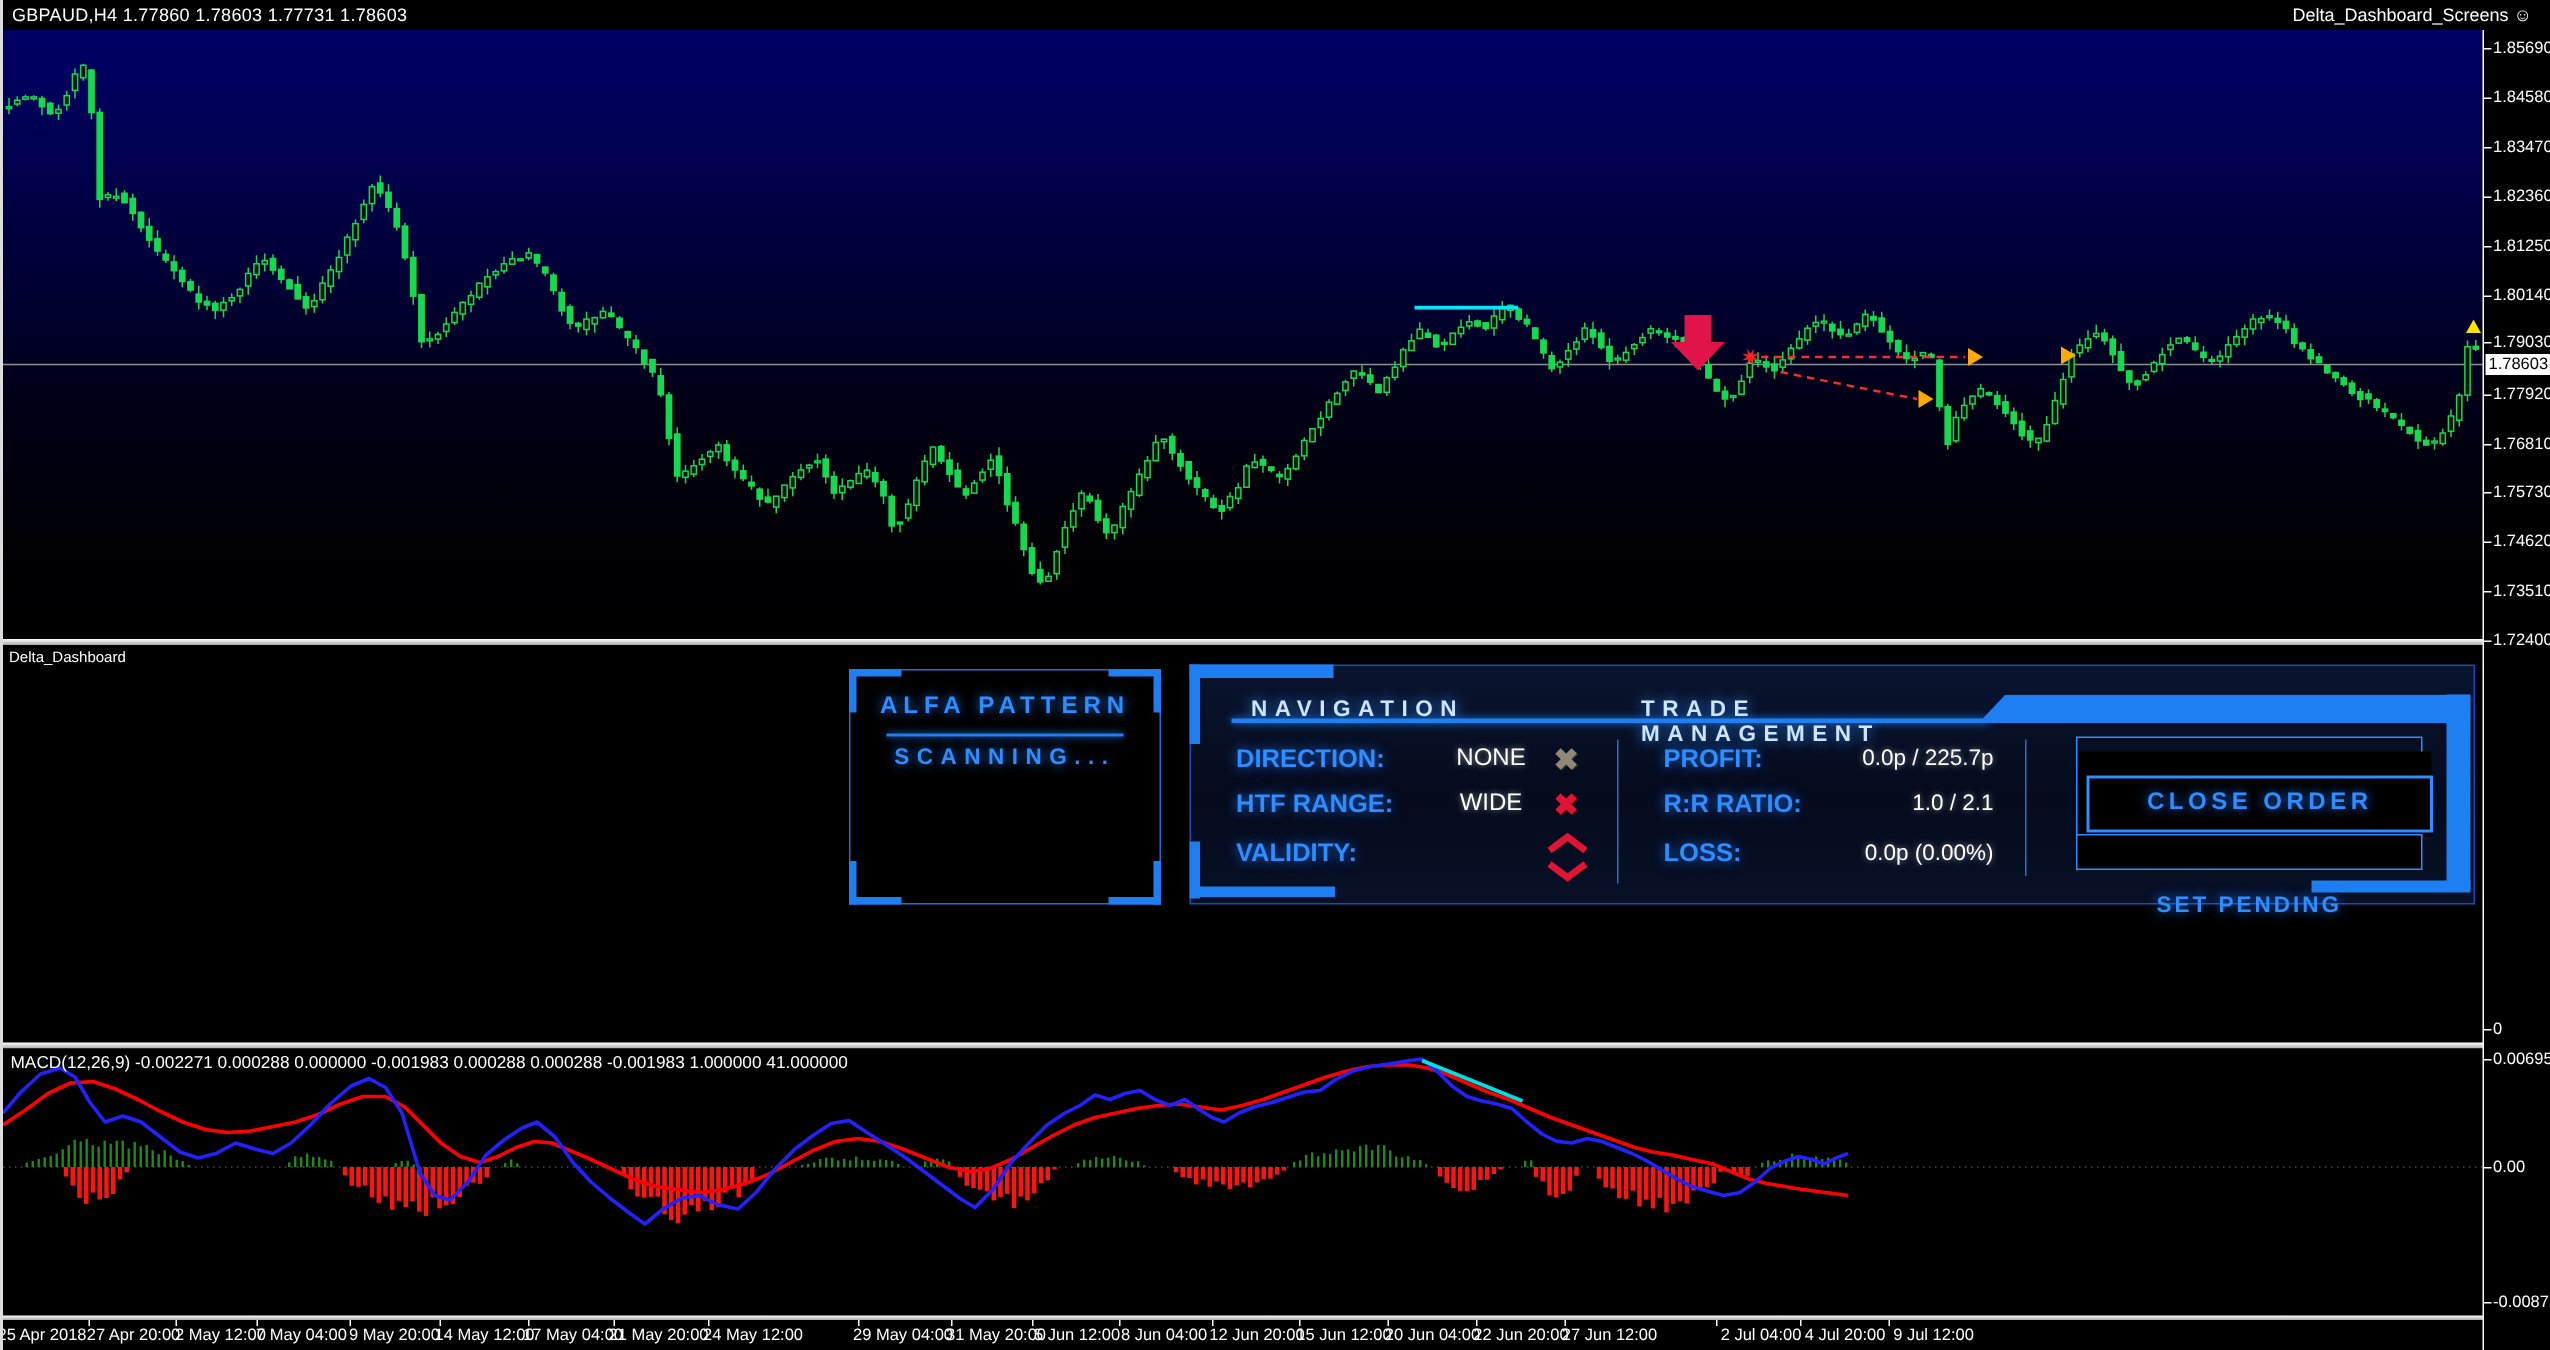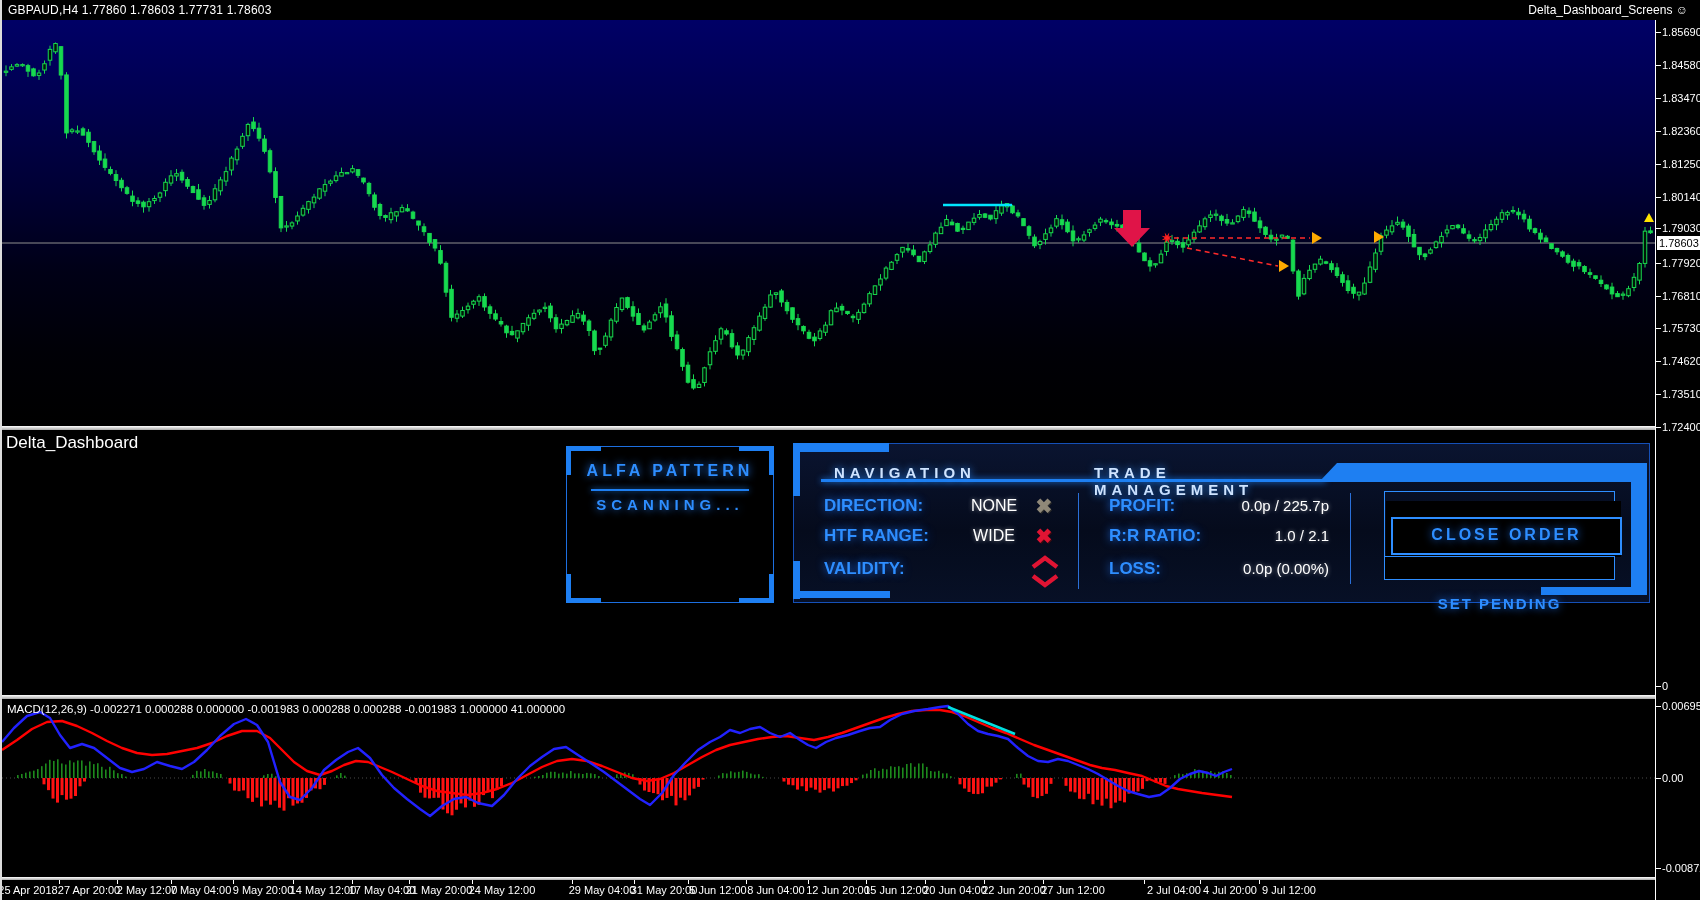--- a/index.html
+++ b/index.html
@@ -7,21 +7,21 @@
        font-family:"Liberation Sans",sans-serif;}
   .abs{position:absolute;}
   #titlebar{left:0;top:0;width:1700px;height:20px;background:#000;color:#fff;}
   #sym{left:8px;top:3px;font-size:12px;letter-spacing:.2px;}
   #indic{right:12px;top:3px;font-size:12px;}
   #chartpanel{left:2px;top:20px;width:1654px;height:406px;
       background:linear-gradient(180deg,#000066 0%,#000052 18%,#000034 42%,#000016 62%,#000006 82%,#000 100%);}
   #chartsvg,#macdsvg{position:absolute;left:0;top:0;}
   .sep{left:0;width:1700px;background:linear-gradient(180deg,#fff, #a8a8a8);}
   #dashpanel{left:2px;top:430px;width:1654px;height:265px;background:#000;}
-  #dashlabel{left:4px;top:3px;color:#fff;font-size:17px;}
+  #dashlabel{left:4px;top:3px;color:#fff;font-size:10px;}
   #macdpanel{left:2px;top:699px;width:1654px;height:178px;background:#000;}
   #macdlabel{left:5px;top:4px;color:#fff;font-size:11.5px;white-space:nowrap;}
   #timeaxis{left:2px;top:880px;width:1654px;height:20px;background:#000;}
   #axiscol{left:1656px;top:20px;width:44px;height:880px;background:#000;}
   #vline{left:1655px;top:20px;width:1px;height:880px;background:#fff;}
   #leftedge{left:0;top:0;width:2px;height:900px;background:#dcdcdc;}
   .axlabel{position:absolute;color:#fff;font-size:11px;white-space:nowrap;line-height:14px;}
   .axtick{position:absolute;width:5px;height:1px;background:#fff;left:0;}
   .datelabel{position:absolute;top:4px;color:#fff;font-size:11px;white-space:nowrap;transform:translateX(-50%);}
   .datetick{position:absolute;top:0;width:1px;height:4px;background:#fff;}

